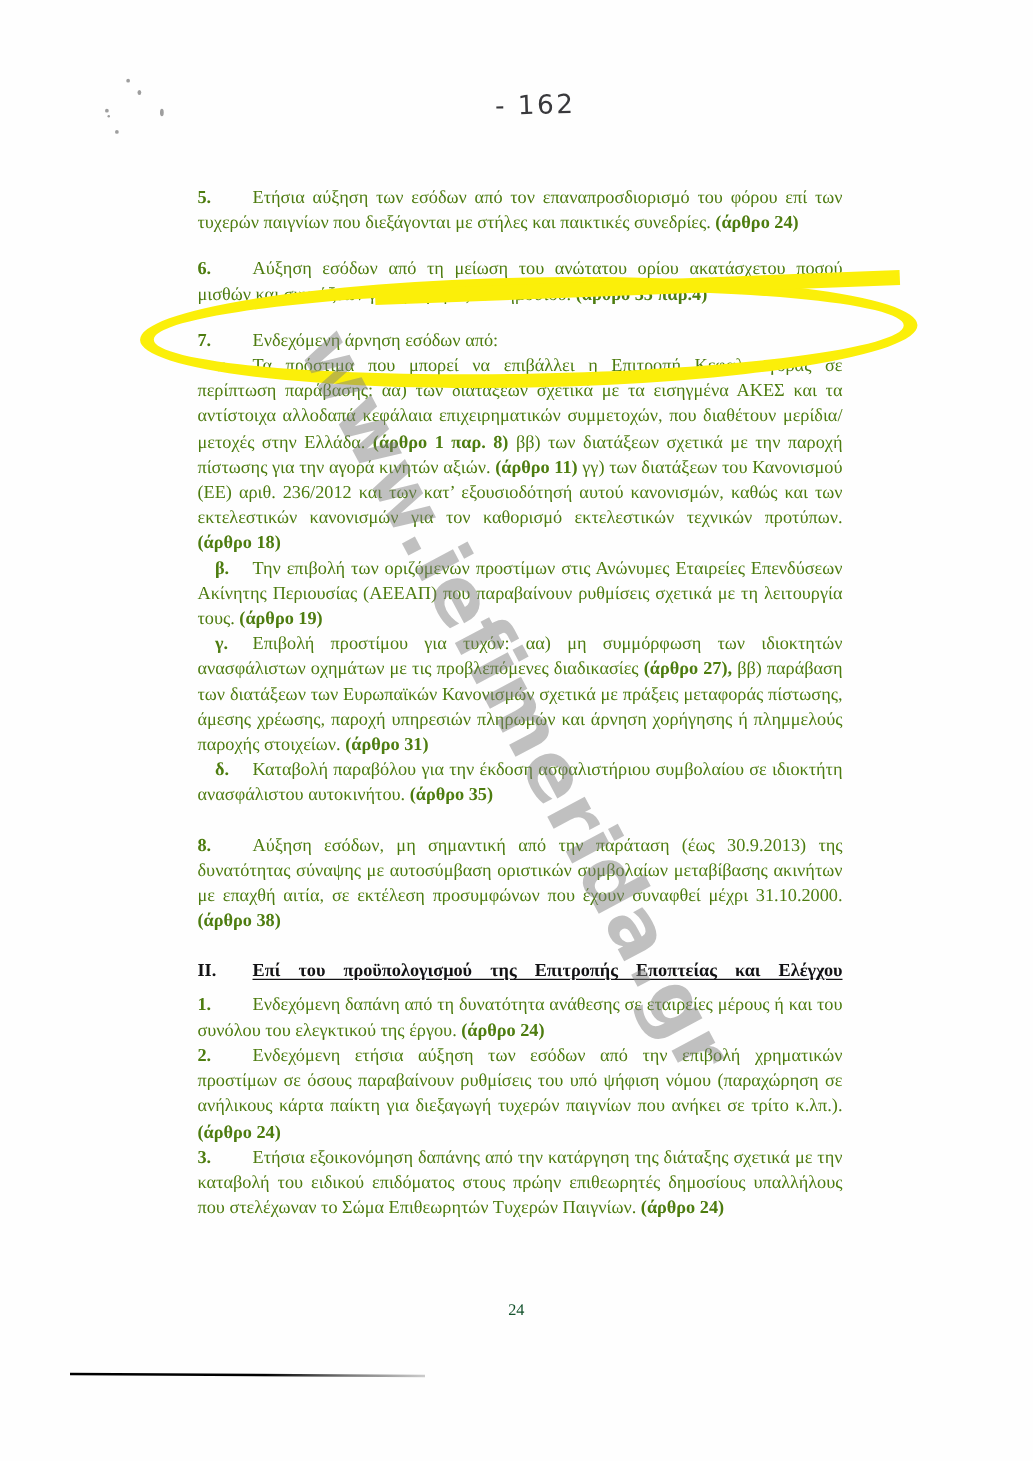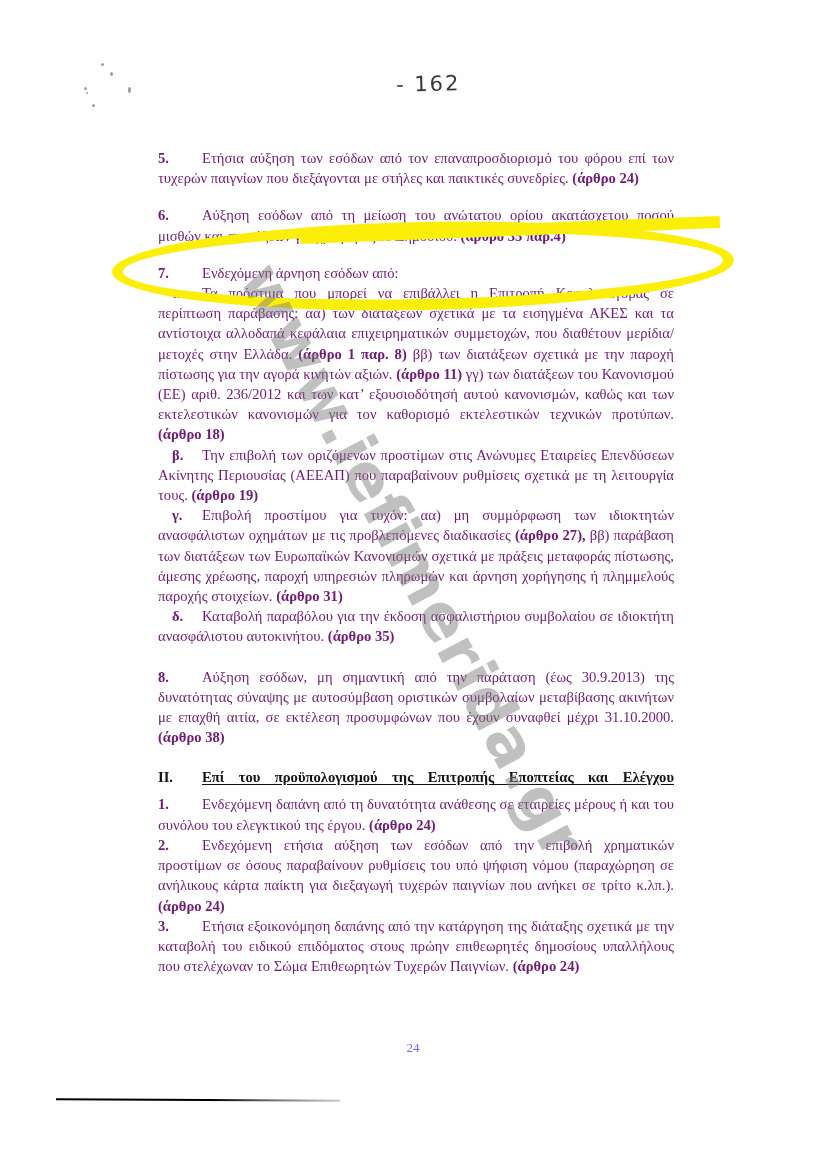--- a/index.html
+++ b/index.html
@@ -82,21 +82,21 @@
     left: 158px;
     top: 148px;
     width: 516px;
     z-index: 3;
   }
   p.para {
     margin: 0;
     font-size: 14.6px;
     line-height: 20.2px;
     text-align: justify;
-    color: #701a75;
+    color: #4d7c0f;
     text-indent: 0;
   }
   .num {
     font-weight: bold;
     display: inline-block;
     width: 44px;
   }
   .num-gr {
     font-weight: bold;
     display: inline-block;
@@ -134,21 +134,21 @@
     text-align-last: justify;
   }
   
   .footer-num {
     position: absolute;
     left: 0;
     right: 0;
     top: 1040px;
     text-align: center;
     font-size: 13px;
-    color: #8b5cf6;
+    color: #14532d;
   }
   .scan-line {
     position: absolute;
     left: 56px;
     top: 1099px;
     width: 284px;
     height: 2px;
     background: linear-gradient(90deg,#000 0%,#000 55%,#777 78%,#ccc 100%);
     transform: rotate(.35deg);
   }

